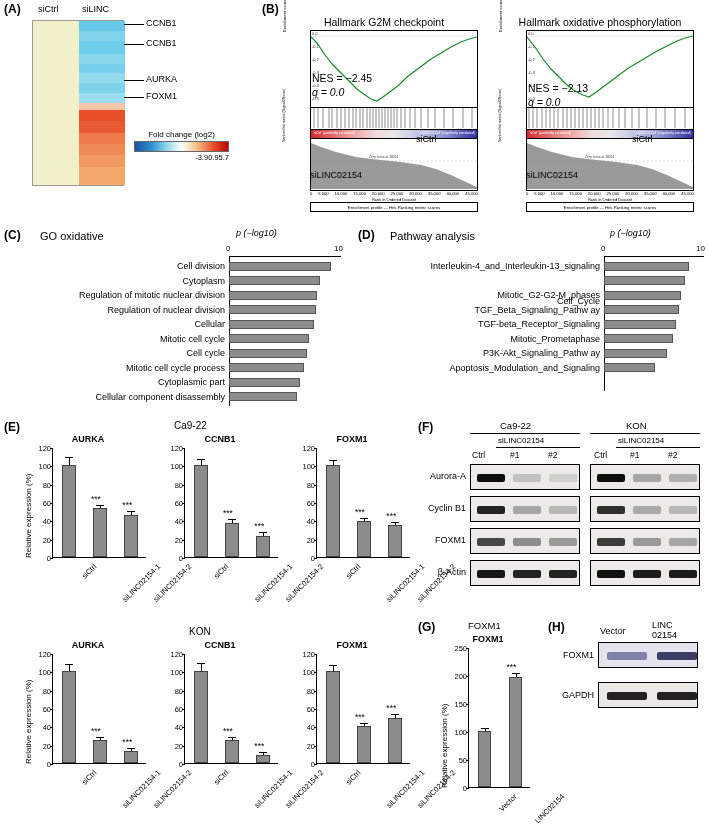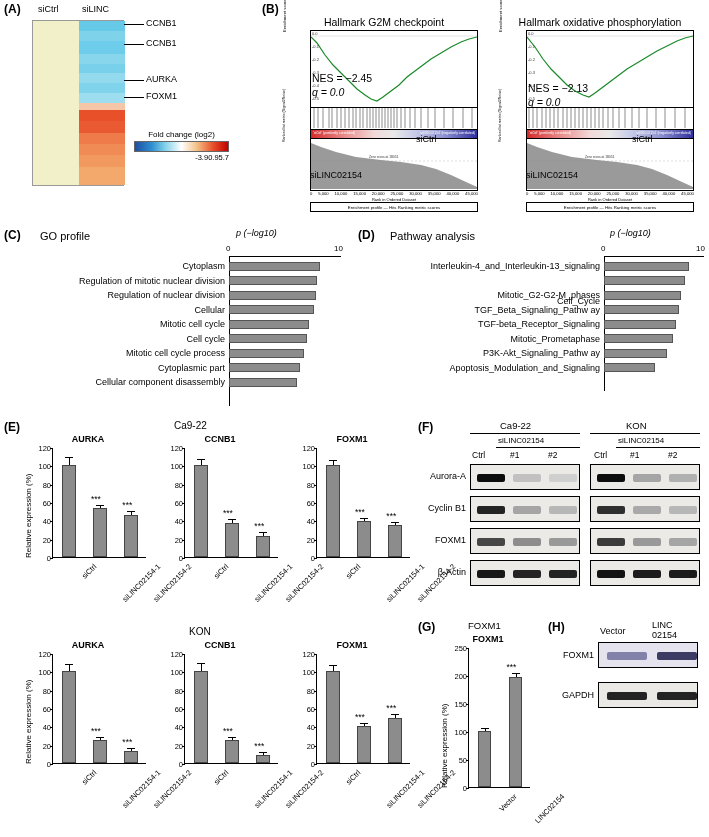--- a/index.html
+++ b/index.html
@@ -310,27 +310,31 @@
       <div class="nes-text" style="left:28px;top:52px;">NES = −2.13</div>
       <div class="nes-text" style="left:28px;top:66px;font-style:italic;">q = 0.0</div>
       <div class="sample-lbl" style="left:132px;top:104px;">siCtrl</div>
       <div class="sample-lbl" style="left:26px;top:140px;">siLINC02154</div>
     </div>
   </div>
 </div>
 
 <div class="abs" id="panelC">
   <div class="abs panel-letter" style="left:0;top:0;">(C)</div>
-  <div class="abs" style="left:36px;top:2px;font-size:11px;">GO profile</div>
+  <div class="abs" style="left:36px;top:2px;font-size:11px;">GO oxidative</div>
   <div class="abs" style="left:232px;top:0px;font-size:9px;font-style:italic;">p (−log10)</div>
   <div class="abs" style="left:222px;top:16px;font-size:8px;">0</div>
   <div class="abs" style="left:330px;top:16px;font-size:8px;">10</div>
   <div class="abs" style="left:225px;top:28px;width:112px;border-top:1px solid #000;"></div>
   <div class="abs" style="left:225px;top:28px;height:150px;border-left:1px solid #000;"></div>
   <div class="bar-rows" id="c-bars" style="left:0px;top:32px;">
+      <div class="bar-row">
+        <div class="bar-label" style="width: 225px;">Cell division</div>
+        <div class="bar-fill" style="width: 101.818px;"></div>
+      </div>
       <div class="bar-row">
         <div class="bar-label" style="width: 225px;">Cytoplasm</div>
         <div class="bar-fill" style="width: 90.6182px;"></div>
       </div>
       <div class="bar-row">
         <div class="bar-label" style="width: 225px;">Regulation of mitotic nuclear division</div>
         <div class="bar-fill" style="width: 87.5636px;"></div>
       </div>
       <div class="bar-row">
         <div class="bar-label" style="width: 225px;">Regulation of nuclear division</div>

